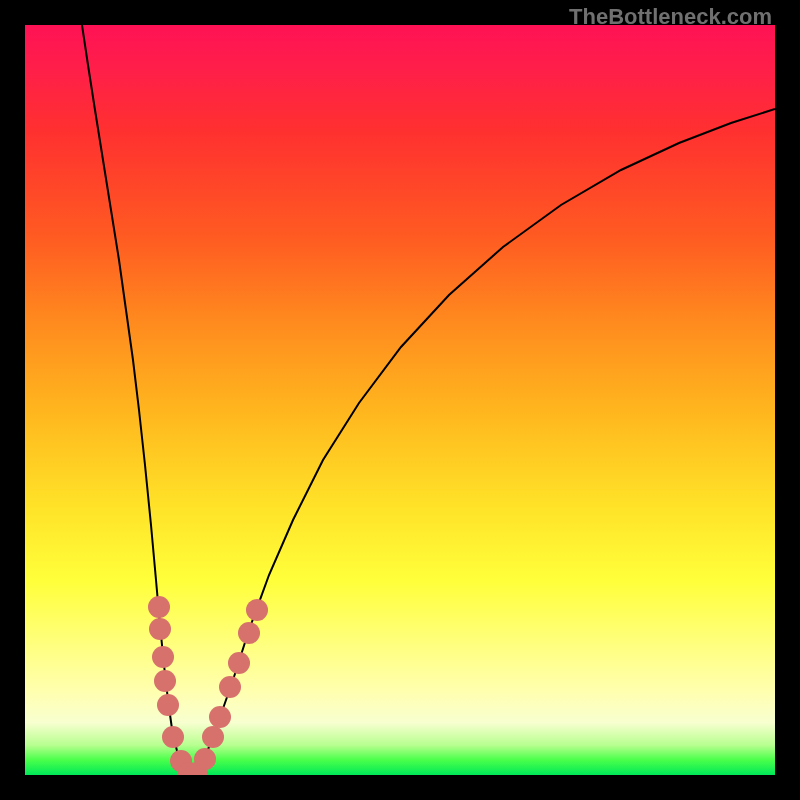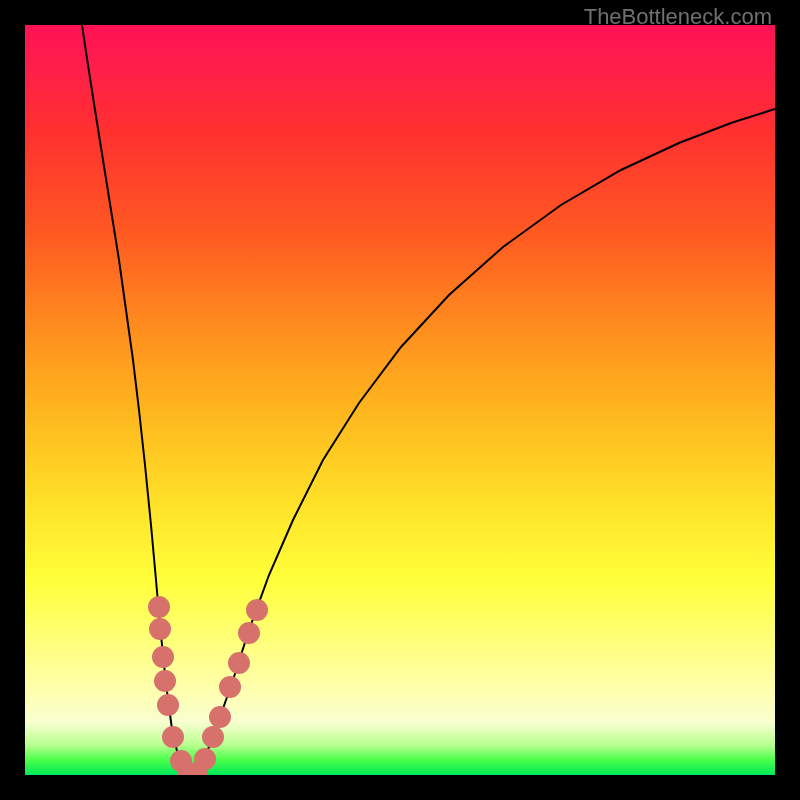--- a/index.html
+++ b/index.html
@@ -48,21 +48,21 @@
       #4aff4a 98%,
       #00e859 100%
     );
   }
   .attribution {
     position: absolute;
     top: 4px;
     right: 28px;
     color: #707070;
     font-size: 22px;
-    font-weight: 400;
+    font-weight: 700;
     user-select: none;
     z-index: 50;
   }
   svg.overlay {
     position: absolute;
     left: 0;
     top: 0;
     width: 100%;
     height: 100%;
   }

